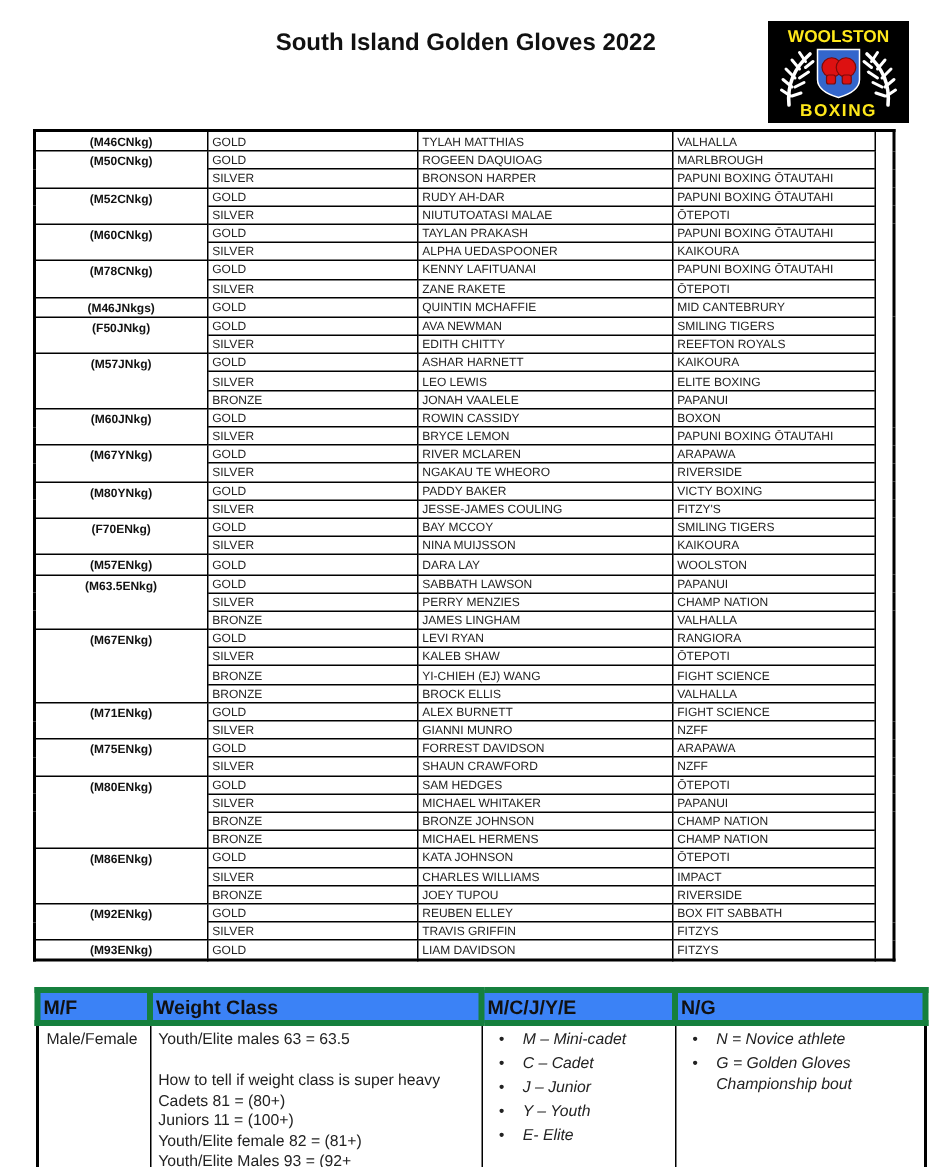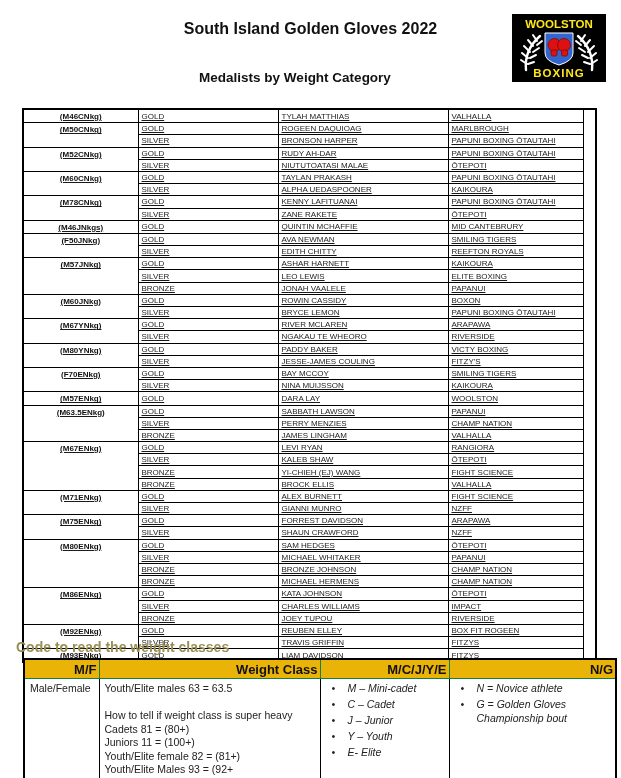--- a/index.html
+++ b/index.html
@@ -7,38 +7,38 @@
         font-family:"Liberation Sans",sans-serif;color:#1a1a1a;overflow:hidden;}
 
   .doc-title{position:absolute;left:0;top:20px;width:621px;text-align:center;
              font-size:16px;font-weight:bold;color:#111;}
   .doc-subtitle{position:absolute;left:0;top:70px;width:590px;text-align:center;
                 font-size:13.5px;font-weight:bold;color:#111;}
 
   .logo{position:absolute;left:512px;top:14px;width:94px;height:68px;}
 
   
-  .medal-wrap{position:absolute;left:22px;top:108px;text-decoration:underline;}
+  .medal-wrap{position:absolute;left:22px;top:86px;}
   table.medal{border-collapse:collapse;table-layout:fixed;width:573px;
               border:2px solid #000;}
   table.medal td{border:1px solid #000;font-size:8px;height:11.2px;
                  line-height:11px;padding:0 3px;white-space:nowrap;overflow:hidden;
                  color:#222;}
   table.medal td.code{font-weight:bold;text-align:center;vertical-align:top;
                       padding-top:1px;color:#111;}
   table.medal td.tail{padding:0;}
 
   
   .legend-heading{position:absolute;left:16px;top:639px;font-size:14px;
                   font-weight:bold;color:#998f55;}
   .legend-wrap{position:absolute;left:23px;top:658px;}
   table.legend{border-collapse:collapse;table-layout:fixed;width:592px;
                border:2px solid #000;}
-  table.legend th{border:1px solid #15803d;background:#eab308;font-size:13px;
-                  font-weight:bold;text-align:right;height:16px;padding:1px 2px;color:#111;}
+  table.legend th{border:4px solid #15803d;background:#3b82f6;font-size:13px;
+                  font-weight:bold;text-align:left;height:16px;padding:1px 2px;color:#111;}
   table.legend td{border:1px solid #000;vertical-align:top;font-size:10.5px;
                   line-height:13.5px;padding:3px 4px 4px 5px;height:88px;color:#222;}
   .wc-line{min-height:13.5px;white-space:nowrap;}
   ul.bullets{margin:0;padding:0;font-style:italic;}
   ul.bullets li{list-style:none;position:relative;padding-left:22px;margin:0 0 2.5px 0;}
   ul.bullets li::before{content:"\2022";position:absolute;left:6px;top:0;}
 </style>
 </head>
 <body>
 
@@ -78,21 +78,20 @@
     <g>
       <circle cx="42.5" cy="31" r="6.5" fill="#dd1111" stroke="#7a0a0a" stroke-width="0.8"></circle>
       <circle cx="52" cy="31" r="6.5" fill="#dd1111" stroke="#7a0a0a" stroke-width="0.8"></circle>
       <rect x="39" y="36" width="6" height="6" rx="1.5" fill="#dd1111" stroke="#7a0a0a" stroke-width="0.8"></rect>
       <rect x="49.5" y="36" width="6" height="6" rx="1.5" fill="#dd1111" stroke="#7a0a0a" stroke-width="0.8"></rect>
     </g>
     <text x="47" y="14" text-anchor="middle" fill="#ffe81a" font-family="Liberation Sans, sans-serif" font-size="11.5" font-weight="bold">WOOLSTON</text>
     <text x="47" y="63" text-anchor="middle" fill="#ffe81a" font-family="Liberation Sans, sans-serif" font-size="11.5" font-weight="bold" letter-spacing="1">BOXING</text>
   </svg>
 
-  <div class="doc-subtitle">Medalists by Weight Category</div>
 
   <div class="medal-wrap">
     <table class="medal">
       <colgroup>
         <col style="width:115px">
           <col style="width:140px">
           <col style="width:170px">
         <col style="width:135px">
           <col style="width:13px">
       </colgroup>
@@ -324,38 +323,37 @@
           </tr>
           <tr>
             <td class="medal">BRONZE</td>
             <td class="name">JOEY TUPOU</td>
             <td class="club">RIVERSIDE</td>
           </tr>
           <tr>
             <td class="code" rowspan="2">(M92ENkg)</td>
             <td class="medal">GOLD</td>
             <td class="name">REUBEN ELLEY</td>
-            <td class="club">BOX FIT ROGEEN</td>
+            <td class="club">BOX FIT SABBATH</td>
           </tr>
           <tr>
             <td class="medal">SILVER</td>
             <td class="name">TRAVIS GRIFFIN</td>
             <td class="club">FITZYS</td>
           </tr>
           <tr>
             <td class="code" rowspan="1">(M93ENkg)</td>
             <td class="medal">GOLD</td>
             <td class="name">LIAM DAVIDSON</td>
             <td class="club">FITZYS</td>
           </tr>
         </tbody>
     </table>
   </div>
 
-  <div class="legend-heading">Code to read the weight classes</div>
 
   <div class="legend-wrap">
     <table class="legend">
       <colgroup>
         <col style="width:75px">
           <col style="width:221px">
           <col style="width:129px">
           <col style="width:167px">
       </colgroup>
       <thead>

